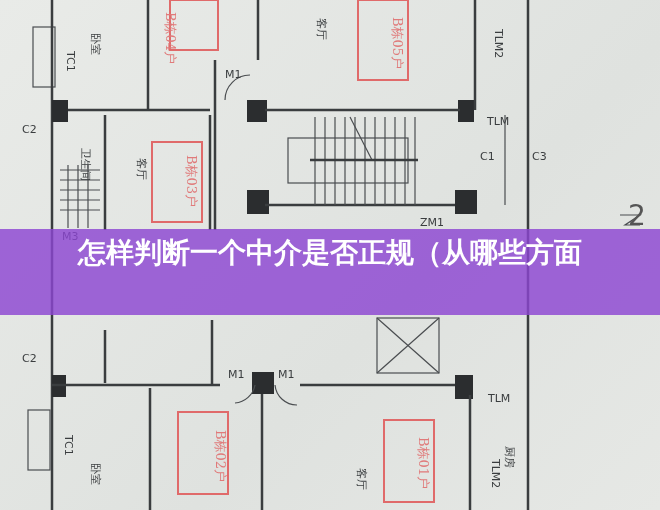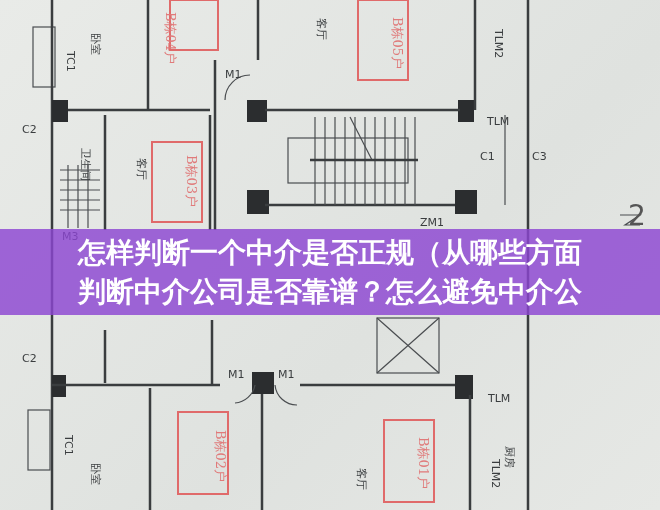--- a/index.html
+++ b/index.html
@@ -122,15 +122,14 @@
     <text class="lbl" x="86" y="35" transform="rotate(90 90 37)">卧室</text>
     <text class="lbl" x="86" y="465" transform="rotate(90 90 467)">卧室</text>
     <text class="lbl" x="76" y="150" transform="rotate(90 80 152)">卫生间</text>
     <text class="lbl" x="500" y="448" transform="rotate(90 504 450)">厨房</text>
     <text class="lbl" x="628" y="225" style="font-size:28px;fill:#555">2</text>
   </svg>
 
   <div class="banner"></div>
   <div class="title">
     <div>怎样判断一个中介是否正规（从哪些方面</div>
-    <div>判断中介公司是否靠谱？怎么避免中介公</div>
   </div>
 </div>
 
 </body></html>

